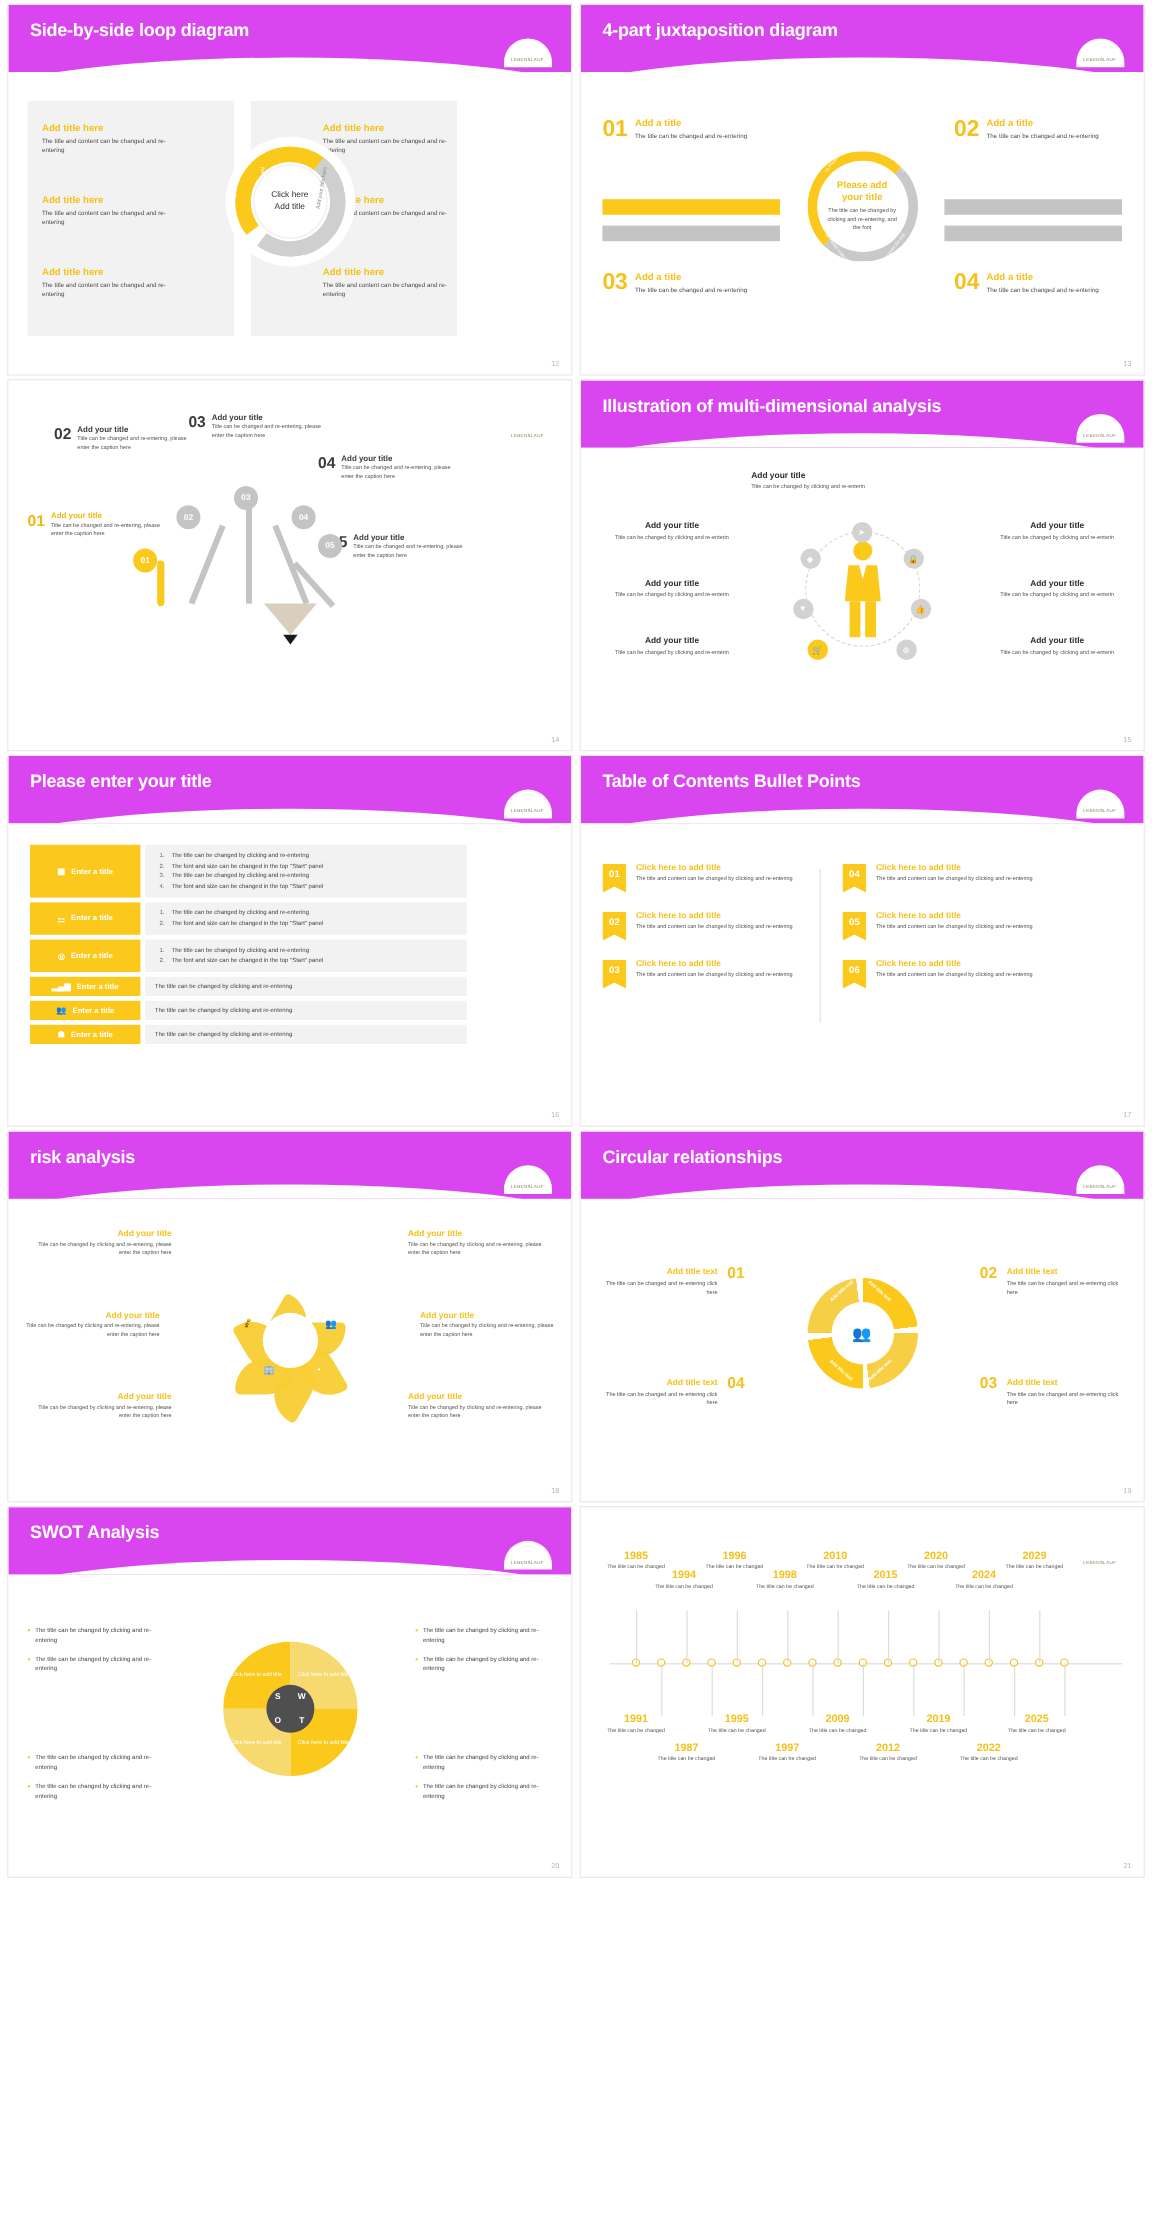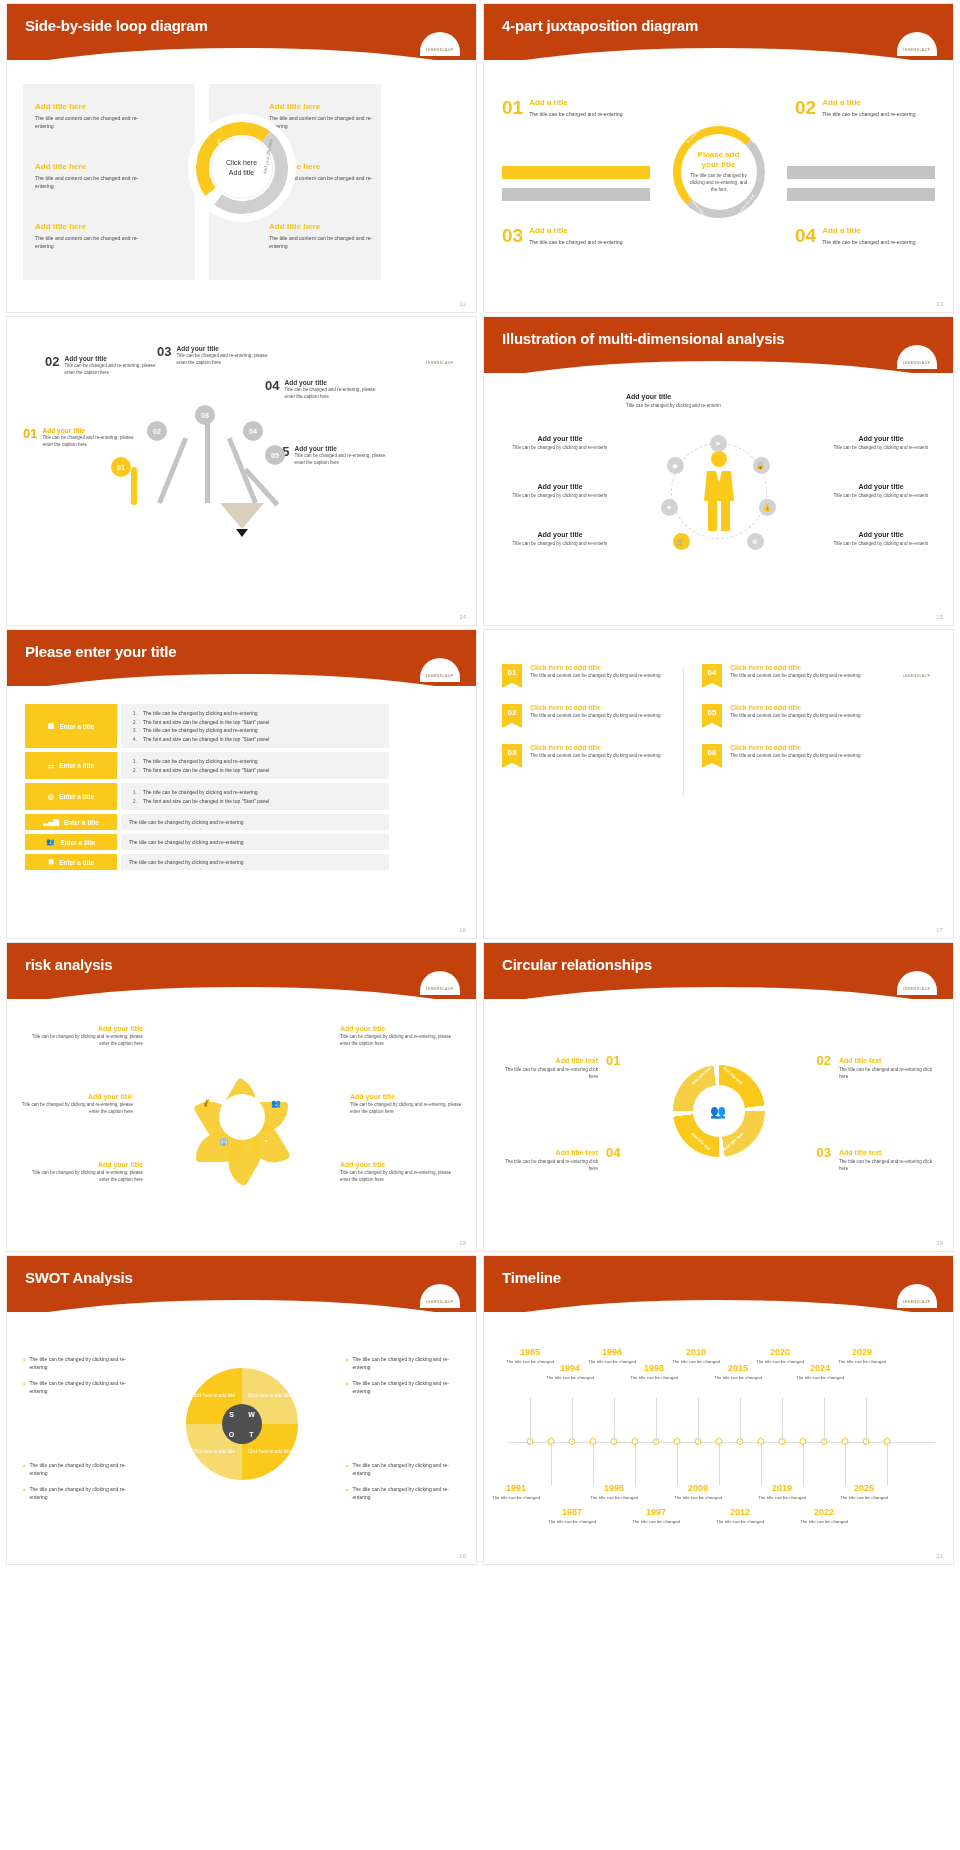--- a/index.html
+++ b/index.html
@@ -4,21 +4,21 @@
 <style>
   * { box-sizing: border-box; margin:0; padding:0; }
   body {
     width:960px; height:1850px; background:#ffffff;
     font-family:"Liberation Sans", sans-serif;
     display:grid; grid-template-columns:1fr 1fr;
     grid-auto-rows:310px; gap:3px 6px; padding:3px 6px;
     overflow:hidden;
   }
   .slide { position:relative; background:#fff; border:1px solid #e9e9e9; overflow:hidden; }
-  .hdr { position:relative; height:56px; background:#c2410c; overflow:hidden; }
+  .hdr { position:relative; height:56px; background:#d946ef; overflow:hidden; }
   .hdr::after{ content:""; position:absolute; left:-10%; bottom:-32px; width:120%; height:44px;
                background:#fff; border-radius:50% 50% 0 0 / 100% 100% 0 0; }
   .hdr h1 { position:relative; z-index:2; color:#fff; font-size:15px; font-weight:bold;
             padding:13px 0 0 18px; letter-spacing:-.2px; }
   .logo { position:absolute; right:16px; top:28px; width:40px; height:24px; background:#fff;
           border-radius:20px 20px 0 0; z-index:3; display:flex; align-items:flex-end;
           justify-content:center; }
   .logo i { font-style:normal; font-size:4px; color:#8d7f55; letter-spacing:.3px;
             transform:scale(.95); padding-bottom:3px; text-align:center; line-height:1.15; }
   .pg { position:absolute; right:10px; bottom:5px; font-size:6px; color:#b6b6b6; }
@@ -474,20 +474,23 @@
         </div>
       <div class="cnt">
         <div class="one">The title can be changed by clicking and re-entering</div>
         </div>
       </div>
   </div>
   <div class="pg">16</div>
 </div>
 
 <div class="slide s17">
+  <div class="hdr">
+    <h1>Table of Contents Bullet Points</h1>
+  </div>
   <div class="logo">
       <i>LEBENSLAUF</i>
     </div>
   <div class="body">
     <div class="col" style="left:18px">
       <div class="itm">
         <div class="bdg">01</div>
         <div>
             <div class="ti">Click here to add title</div>
              <div class="tb">The title and content can be changed by clicking and re-entering</div>
@@ -689,23 +692,20 @@
       <span>S</span>
       <span>W</span>
       <span>O</span>
       <span>T</span>
     </div>
   </div>
   <div class="pg">20</div>
 </div>
 
 <div class="slide s21">
-  <div class="hdr">
-    <h1>Timeline</h1>
-  </div>
   <div class="logo">
       <i>LEBENSLAUF</i>
     </div>
   <div class="body">
     <div class="axis"></div>
     <div id="tl-dots">
         <div class="dot" style="left: 46px;"></div>
         <div class="stk" style="left: 46px; top: 86px; height: 44px;"></div>
         <div class="dot" style="left: 67px;"></div>
         <div class="stk" style="left: 67px; top: 130px; height: 44px;"></div>
@@ -773,21 +773,21 @@
       </div>
     <div class="ev" style="left:336px;top:52px">
       <div class="yr">2024</div>
         <div class="tx">The title can be changed</div>
       </div>
     <div class="ev" style="left:378px;top:36px">
       <div class="yr">2029</div>
         <div class="tx">The title can be changed</div>
       </div>
 
-    <div class="ev" style="left:32px;top:172px">
+    <div class="ev" style="left:46px;top:172px">
       <div class="yr">1991</div>
         <div class="tx">The title can be changed</div>
       </div>
     <div class="ev" style="left:88px;top:196px">
       <div class="yr">1987</div>
         <div class="tx">The title can be changed</div>
       </div>
     <div class="ev" style="left:130px;top:172px">
       <div class="yr">1995</div>
         <div class="tx">The title can be changed</div>

